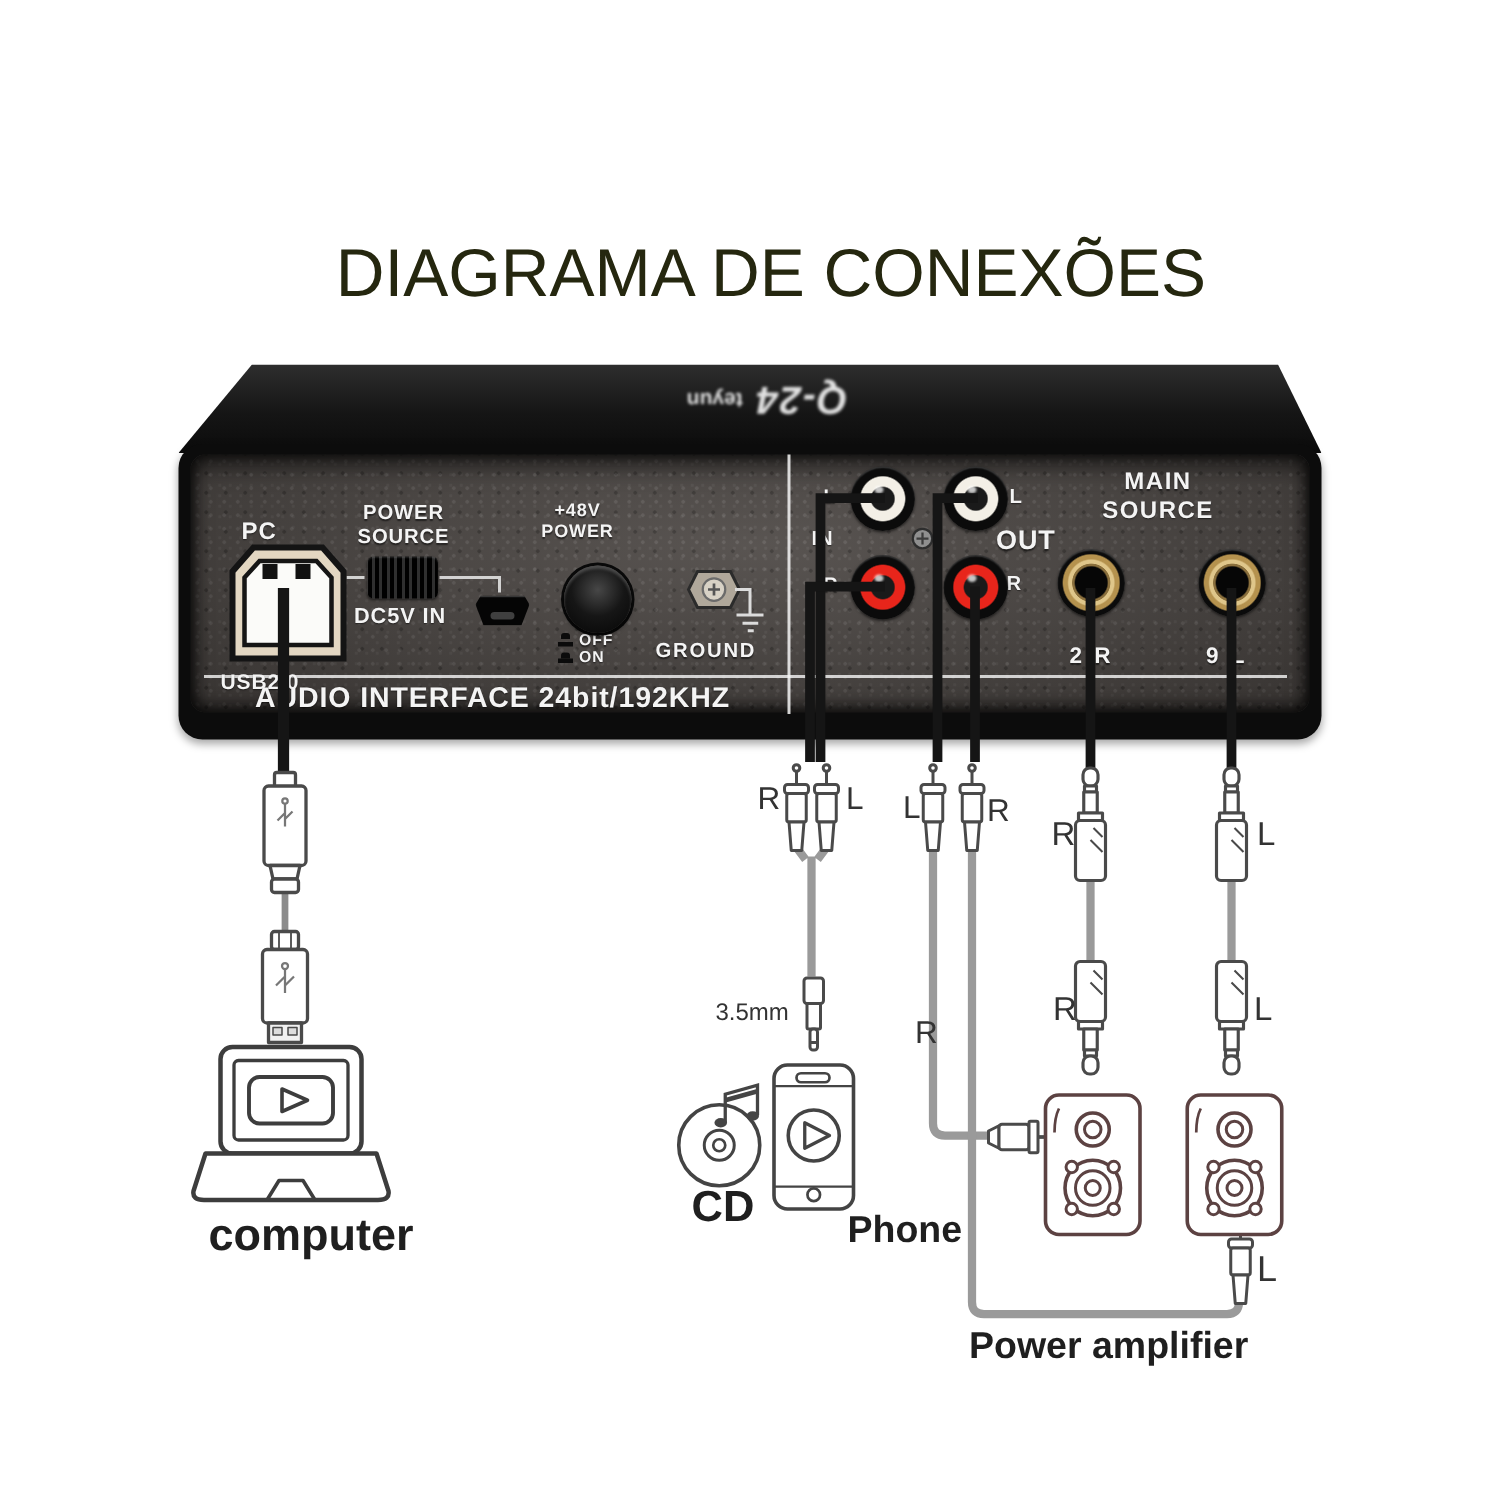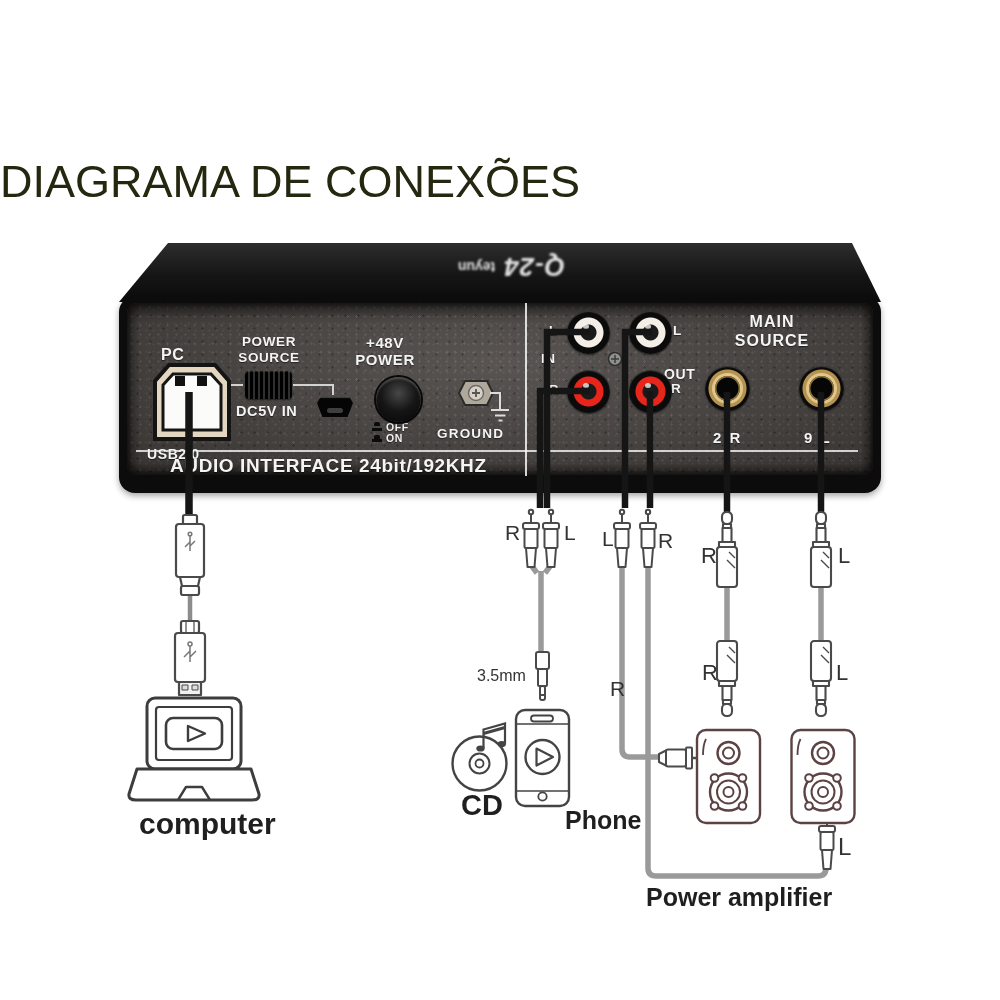--- a/index.html
+++ b/index.html
@@ -1,20 +1,20 @@
 <!DOCTYPE html>
 <html><head>
 <meta charset="utf-8">
 <style>
   html,body{margin:0;padding:0;background:#fff;}
   #stage{position:relative;width:1000px;height:1000px;background:#fff;overflow:hidden;
          font-family:"Liberation Sans",sans-serif;}
   .abs{position:absolute;}
   
-  .title{left:0;top:156px;width:804px;text-align:left;font-size:45px;font-weight:400;
+  .title{left:0;top:156px;width:804px;text-align:right;font-size:45px;font-weight:400;
          color:#25270f;letter-spacing:0px;white-space:nowrap;}
   
   .dev-top{left:119px;top:242px;width:762px;height:61px;
      clip-path:polygon(49px 1px,733px 1px,762px 60px,0px 60px);
      background:linear-gradient(180deg,#2e2e2e 0%,#151515 55%,#0b0b0b 100%);}
   .logo-wrap{left:415px;top:250px;width:150px;height:34px;display:flex;align-items:center;
      gap:8px;transform:rotate(180deg);color:#ececec;filter:blur(1.1px);opacity:.95;}
   .logo-main{font-size:26px;font-weight:700;font-style:italic;letter-spacing:1px;}
   .logo-sub{font-size:14px;font-weight:700;}
   .dev-front{left:119px;top:296px;width:762px;height:197px;background:#0c0c0c;border-radius:16px;
@@ -86,35 +86,35 @@
   <div class="abs dev-panel"></div>
   <div class="abs vline"></div>
   <div class="abs hline"></div>
 
   <div class="abs plabel" style="left:161px;top:346px;font-size:16px;">PC</div>
   <div class="abs plabel center" style="left:229px;top:334px;width:80px;font-size:13.5px;line-height:1.15;">
     <div>POWER</div>
     <div>SOURCE</div>
   </div>
   <div class="abs plabel" style="left:236px;top:403px;font-size:14.5px;">DC5V IN</div>
-  <div class="abs plabel center" style="left:352px;top:334px;width:66px;font-size:15px;line-height:1.15;">
+  <div class="abs plabel center" style="left:352px;top:334px;width:66px;font-size:12px;line-height:1.15;">
     <div>+48V</div>
     <div>POWER</div>
   </div>
   <div class="abs plabel" style="left:147px;top:446px;font-size:14px;">USB2.0</div>
   <div class="abs btnicon" style="left:372px;top:422px;"></div>
   <div class="abs plabel" style="left:386px;top:421px;font-size:10.5px;text-align:right;">OFF</div>
   <div class="abs btnicon on" style="left:372px;top:433px;"></div>
   <div class="abs plabel" style="left:386px;top:432px;font-size:10.5px;">ON</div>
   <div class="abs plabel" style="left:437px;top:426px;font-size:13.5px;letter-spacing:1.2px;">GROUND</div>
   <div class="abs plabel" style="left:541px;top:351px;font-size:13.5px;">IN</div>
   <div class="abs plabel" style="left:549px;top:323px;font-size:13px;">L</div>
   <div class="abs plabel" style="left:549px;top:382px;font-size:13px;">R</div>
   <div class="abs plabel" style="left:673px;top:323px;font-size:13.5px;">L</div>
-  <div class="abs plabel" style="left:664px;top:366px;font-size:14px;">OUT</div>
+  <div class="abs plabel" style="left:664px;top:350px;font-size:18px;">OUT</div>
   <div class="abs plabel" style="left:671px;top:381px;font-size:13.5px;">R</div>
   <div class="abs plabel center" style="left:720px;top:313px;width:104px;font-size:16px;line-height:1.18;letter-spacing:1px;">
     <div>MAIN</div>
     <div>SOURCE</div>
   </div>
   <div class="abs plabel" style="left:713px;top:429px;font-size:15px;letter-spacing:2px;">2 R</div>
   <div class="abs plabel" style="left:804px;top:429px;font-size:15px;letter-spacing:2px;">9 L</div>
   <div class="abs plabel" style="left:170px;top:455px;font-size:19px;letter-spacing:.6px;">AUDIO INTERFACE 24bit/192KHZ</div>
 
   <div class="abs switch"></div>

